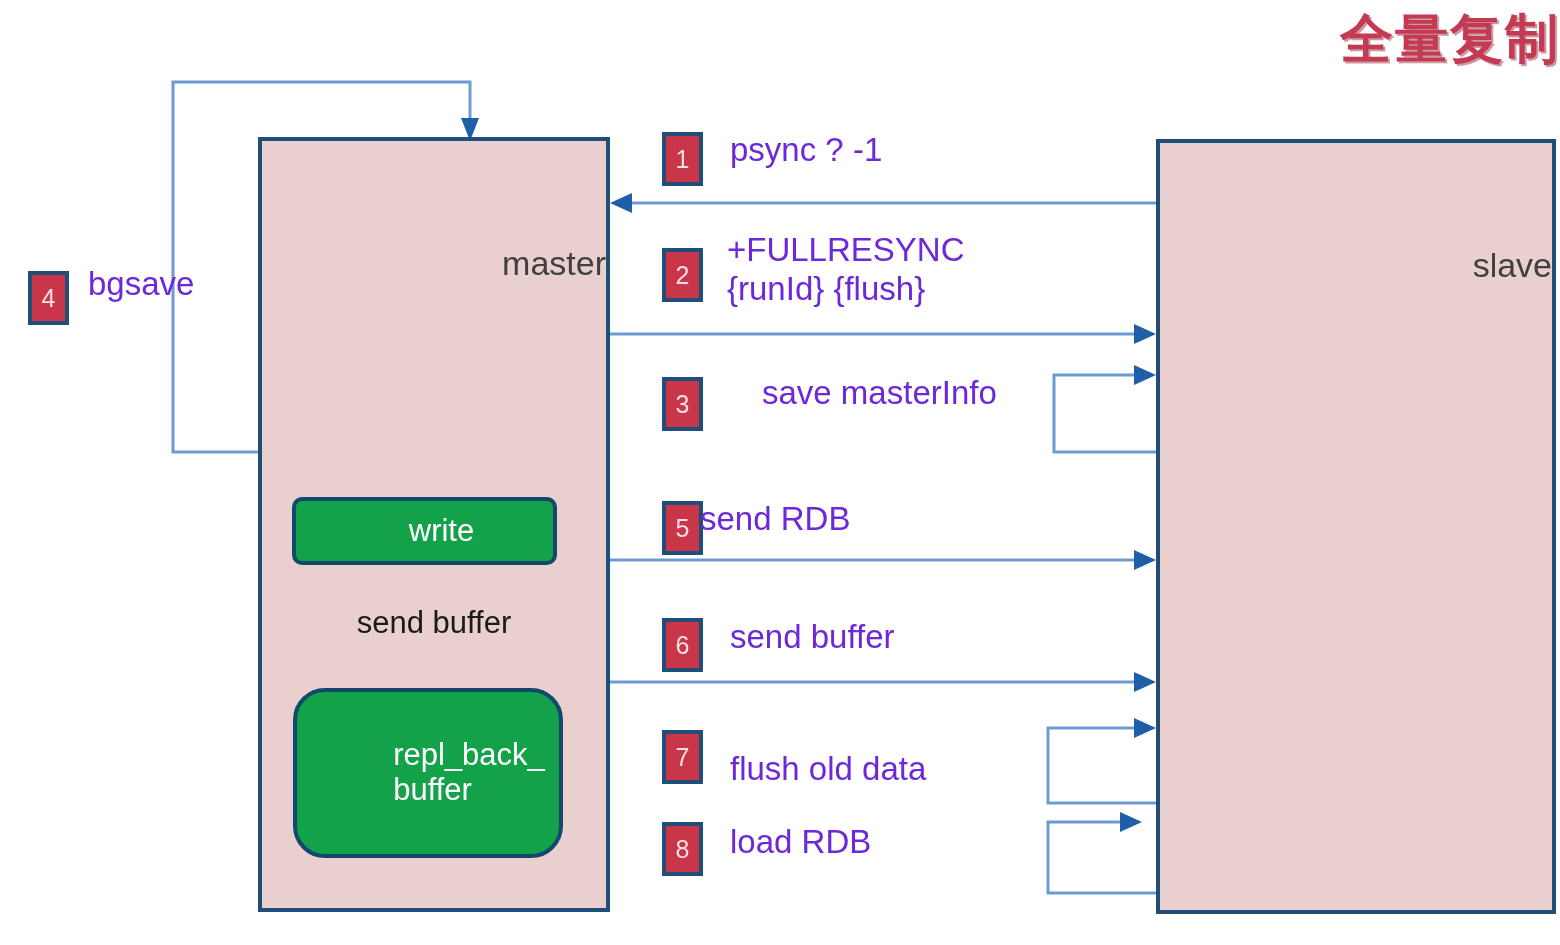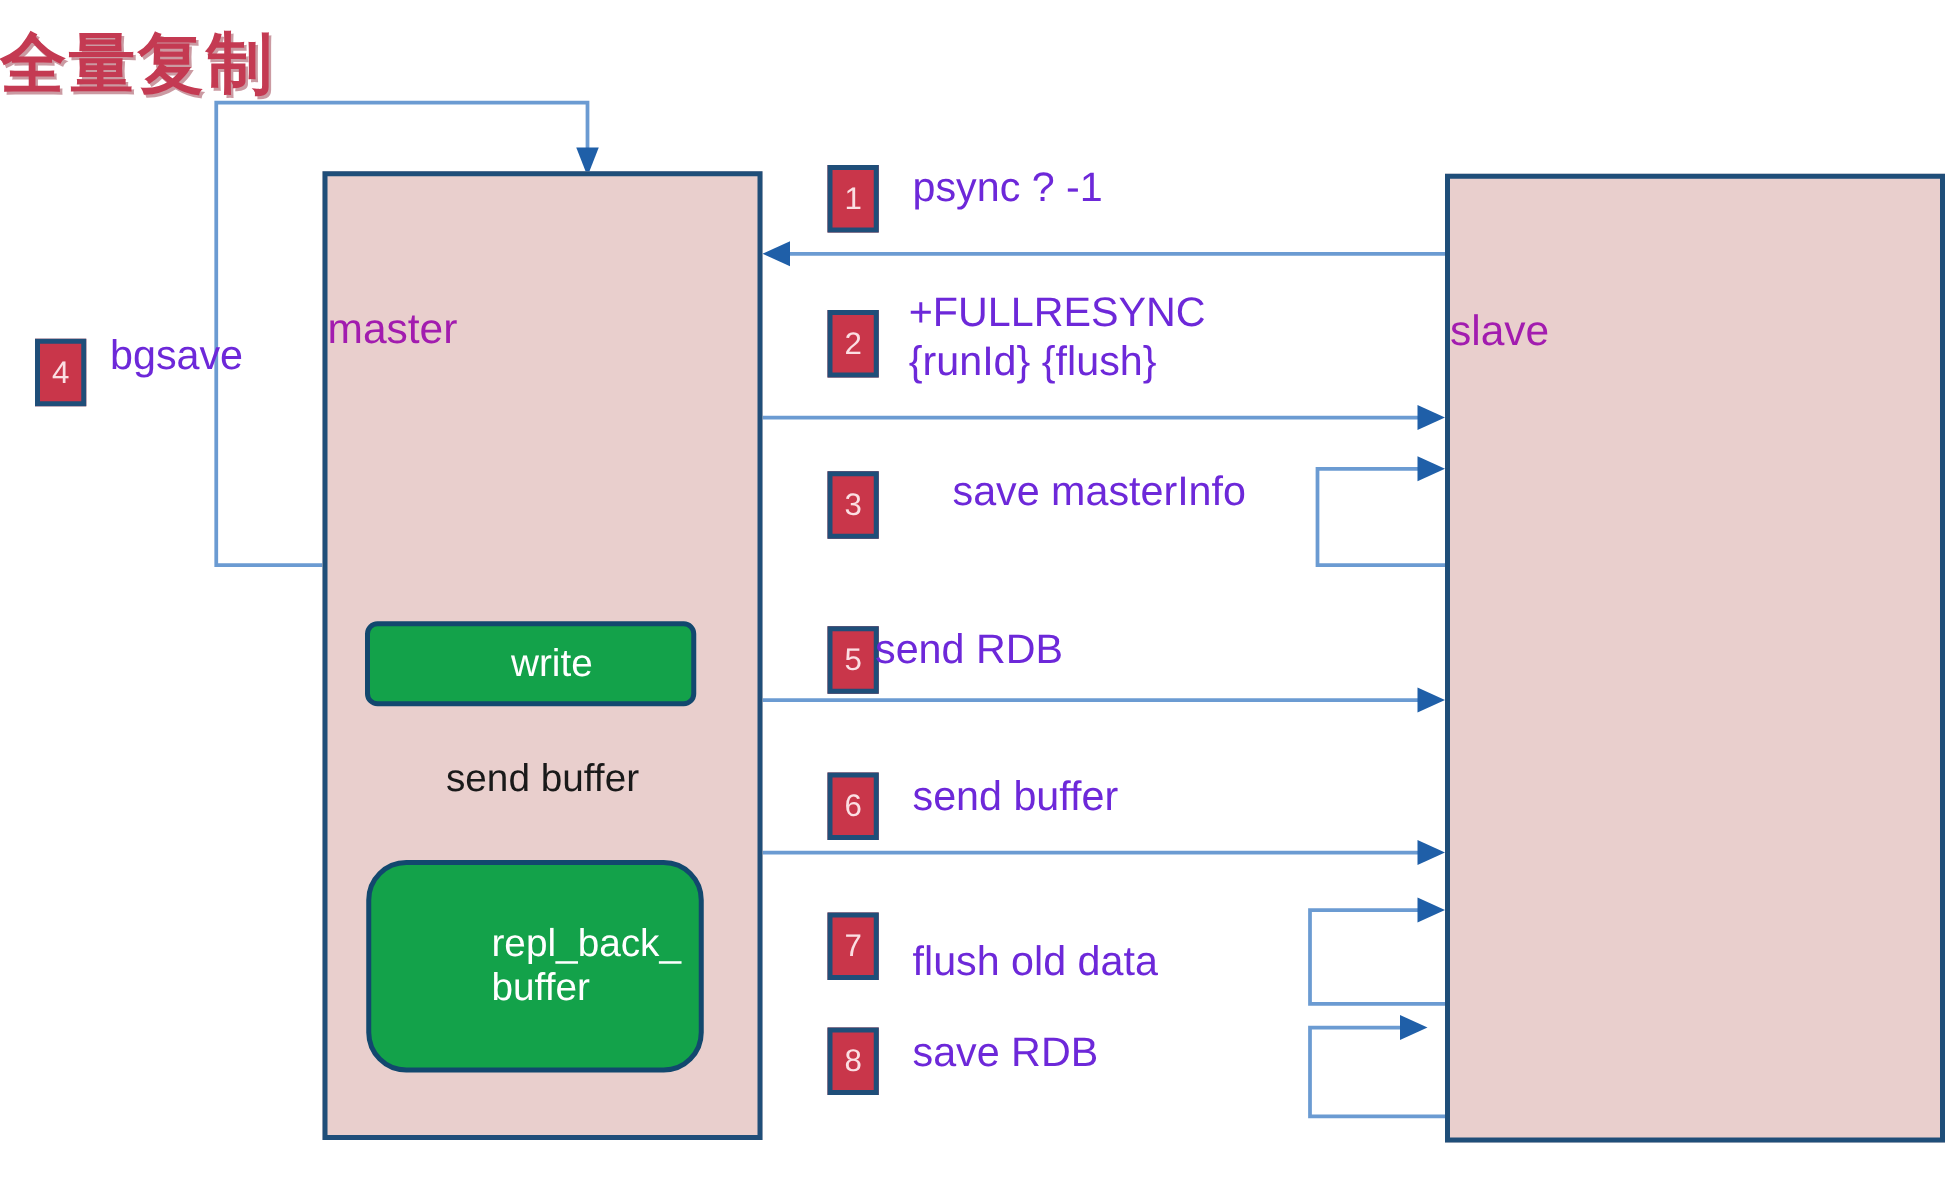--- a/index.html
+++ b/index.html
@@ -16,42 +16,41 @@
     height: 945px;
     background: #ffffff;
     overflow: hidden;
   }
   
   #diagram-title {
     position: absolute;
     left: 0;
     top: 4px;
     width: 1560px;
-    text-align: left;
+    text-align: right;
     font-size: 53px;
     font-weight: bold;
     color: #c43a52;
     letter-spacing: 2px;
     text-shadow: 2px 2px 0 rgba(140,30,48,0.45);
     font-family: "DejaVu Sans", "Liberation Sans", sans-serif;
-    margin-top: 12px;
   }
   
   .node-box {
     position: absolute;
     background: #e9cfcd;
     border: 4px solid #1f4e79;
     box-sizing: border-box;
   }
   .node-label {
     position: absolute;
     width: 100%;
-    text-align: left;
+    text-align: right;
     font-size: 34px;
-    color: #a21caf;
+    color: #404040;
   }
   #master-box { left: 258px; top: 137px; width: 352px; height: 775px; }
   #master-label { top: 103px; }
   #slave-box  { left: 1156px; top: 139px; width: 400px; height: 775px; }
   #slave-label { top: 103px; }
 
   
   .green-box {
     position: absolute;
     background: #13a24a;
@@ -230,15 +229,15 @@
   <div class="step-badge" id="badge-5">5</div>
   <div class="step-text" id="text-5">send RDB</div>
 
   <div class="step-badge" id="badge-6">6</div>
   <div class="step-text" id="text-6">send buffer</div>
 
   <div class="step-badge" id="badge-7">7</div>
   <div class="step-text" id="text-7">flush old data</div>
 
   <div class="step-badge" id="badge-8">8</div>
-  <div class="step-text" id="text-8">save RDB</div>
+  <div class="step-text" id="text-8">load RDB</div>
 
 </div>
 
 </body></html>

